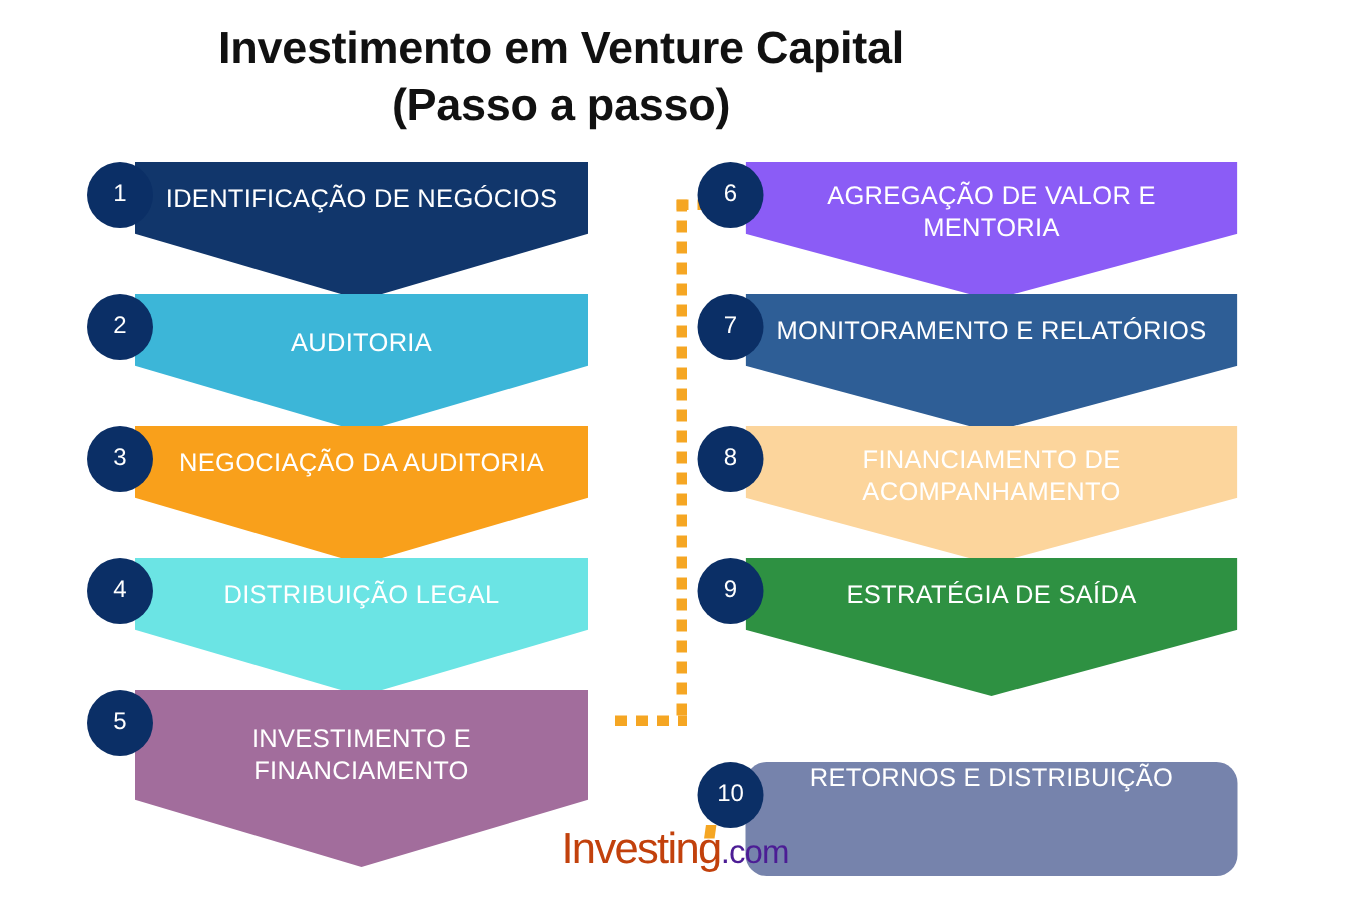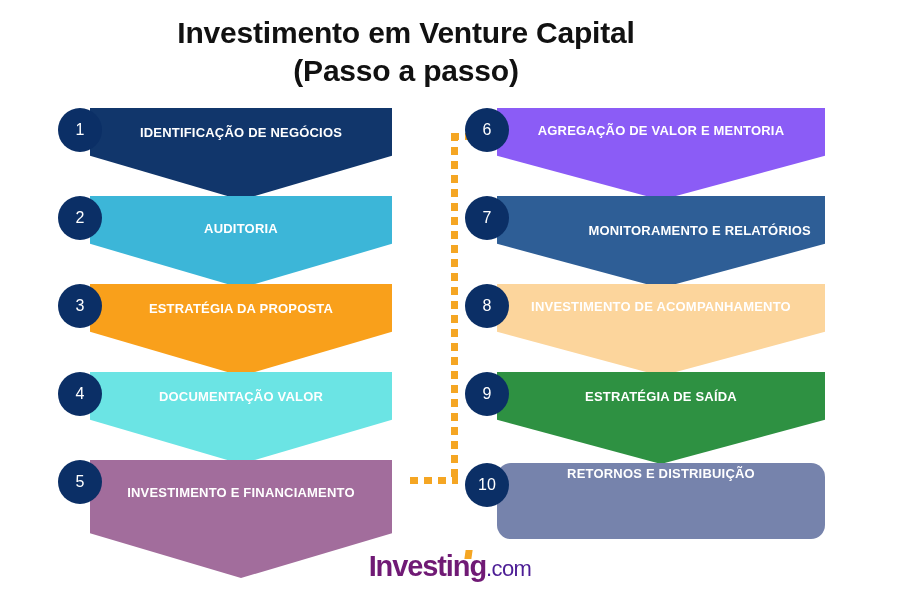--- a/index.html
+++ b/index.html
@@ -21,21 +21,20 @@
     height: 600px;
   }
 
   
   .title-block {
     position: absolute;
     top: 14px;
     left: 0;
     width: 748px;
     text-align: center;
-    padding-left: 32px;
   }
   .title-line {
     font-size: 30px;
     font-weight: bold;
     color: #111111;
     line-height: 38px;
     letter-spacing: -0.2px;
   }
 
   
@@ -80,22 +79,22 @@
 
   .chev.terminal {
     -webkit-clip-path: none;
     clip-path: none;
     border-radius: 14px;
     align-items: flex-start;
   }
 
   .chev-label {
     color: #ffffff;
-    font-size: 13px;
-    font-weight: bold;
+    font-size: 17px;
+    font-weight: normal;
     text-align: center;
     line-height: 21px;
     letter-spacing: 0.2px;
     padding: 0 14px;
     box-sizing: border-box;
     width: 100%;
   }
 
   
   .dots-v, .dots-h {
@@ -126,22 +125,22 @@
     top: 552px;
     z-index: 6;
   }
   .logo-inner {
     display: inline-block;
     position: relative;
     line-height: 1;
   }
   .logo-main {
     font-size: 29px;
-    font-weight: bold;
-    color: #701a75;
+    font-weight: normal;
+    color: #c2410c;
     letter-spacing: -1.1px;
   }
   .logo-tld {
     font-size: 22px;
     font-weight: normal;
     color: #4c1d95;
     letter-spacing: -0.6px;
   }
   .logo-accent {
     position: absolute;
@@ -188,32 +187,32 @@
       </div>
     </div>
   </div>
 
   <div class="step-row" style="left:58px; top:284px;">
     <div class="badge">
       <span>3</span>
     </div>
     <div class="chev-wrap" style="width:302px; height:92px;">
       <div class="chev" style="background:#F9A01B; height:92px;">
-        <span class="chev-label" style="padding-top:14px;">ESTRATÉGIA DA PROPOSTA</span>
+        <span class="chev-label" style="padding-top:14px;">NEGOCIAÇÃO DA AUDITORIA</span>
       </div>
     </div>
   </div>
 
   <div class="step-row" style="left:58px; top:372px;">
     <div class="badge">
       <span>4</span>
     </div>
     <div class="chev-wrap" style="width:302px; height:92px;">
       <div class="chev" style="background:#6BE4E4; height:92px;">
-        <span class="chev-label" style="padding-top:14px;">DOCUMENTAÇÃO VALOR</span>
+        <span class="chev-label" style="padding-top:14px;">DISTRIBUIÇÃO LEGAL</span>
       </div>
     </div>
   </div>
 
   <div class="step-row" style="left:58px; top:460px;">
     <div class="badge">
       <span>5</span>
     </div>
     <div class="chev-wrap" style="width:302px; height:118px;">
       <div class="chev" style="background:#A26D9C; height:118px; -webkit-clip-path:polygon(0 0,100% 0,100% 62%,50% 100%,0 62%); clip-path:polygon(0 0,100% 0,100% 62%,50% 100%,0 62%);">
@@ -232,48 +231,48 @@
       </div>
     </div>
   </div>
 
   <div class="step-row" style="left:465px; top:196px;">
     <div class="badge">
       <span>7</span>
     </div>
     <div class="chev-wrap" style="width:328px; height:92px;">
       <div class="chev" style="background:#2E5E96; height:92px;">
-        <span class="chev-label" style="padding-top:24px;text-align:right;">MONITORAMENTO E RELATÓRIOS</span>
+        <span class="chev-label" style="padding-top:14px;">MONITORAMENTO E RELATÓRIOS</span>
       </div>
     </div>
   </div>
 
   <div class="step-row" style="left:465px; top:284px;">
     <div class="badge">
       <span>8</span>
     </div>
     <div class="chev-wrap" style="width:328px; height:92px;">
       <div class="chev" style="background:#FCD59C; height:92px;">
-        <span class="chev-label" style="padding-top:12px;">INVESTIMENTO DE ACOMPANHAMENTO</span>
+        <span class="chev-label" style="padding-top:12px;">FINANCIAMENTO DE ACOMPANHAMENTO</span>
       </div>
     </div>
   </div>
 
   <div class="step-row" style="left:465px; top:372px;">
     <div class="badge">
       <span>9</span>
     </div>
     <div class="chev-wrap" style="width:328px; height:92px;">
       <div class="chev" style="background:#2E9142; height:92px;">
         <span class="chev-label" style="padding-top:14px;">ESTRATÉGIA DE SAÍDA</span>
       </div>
     </div>
   </div>
 
-  <div class="step-row" style="left:465px; top:463px;">
+  <div class="step-row" style="left:465px; top:508px;">
     <div class="badge">
       <span>10</span>
     </div>
     <div class="chev-wrap" style="width:328px; height:76px;">
       <div class="chev terminal" style="background:#7683AC; height:76px;">
         <span class="chev-label">RETORNOS E DISTRIBUIÇÃO</span>
       </div>
     </div>
   </div>
 

